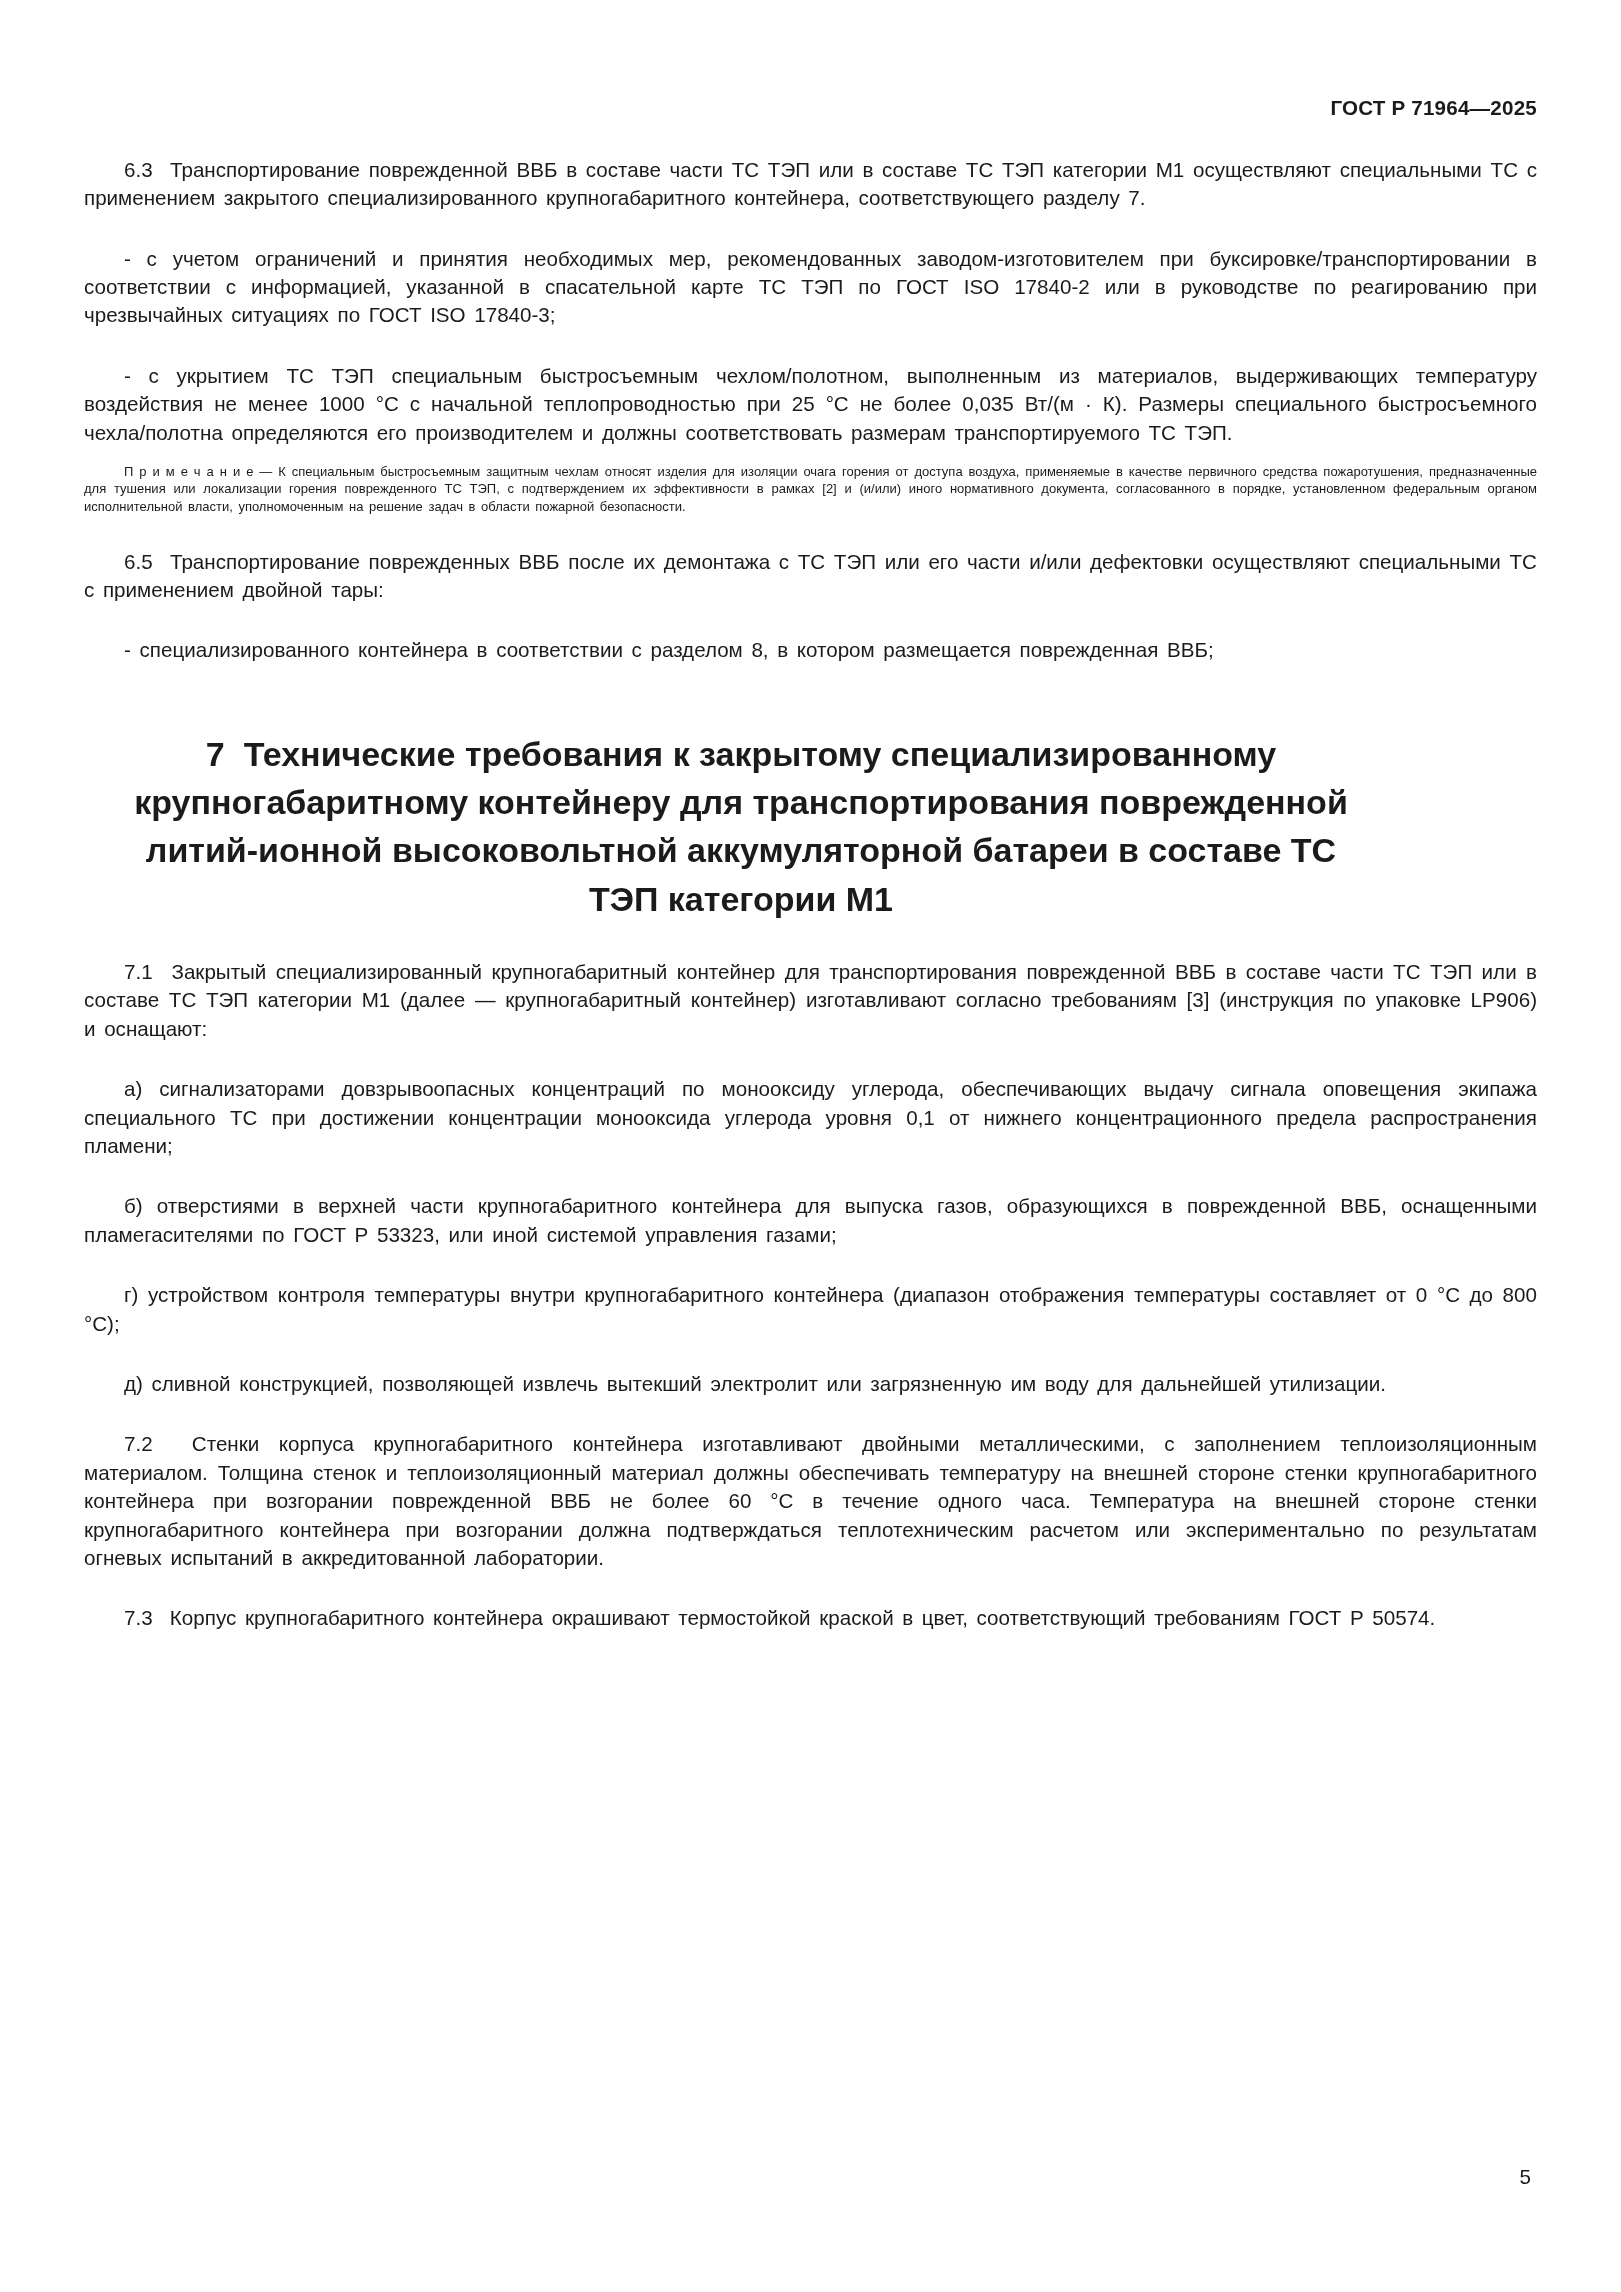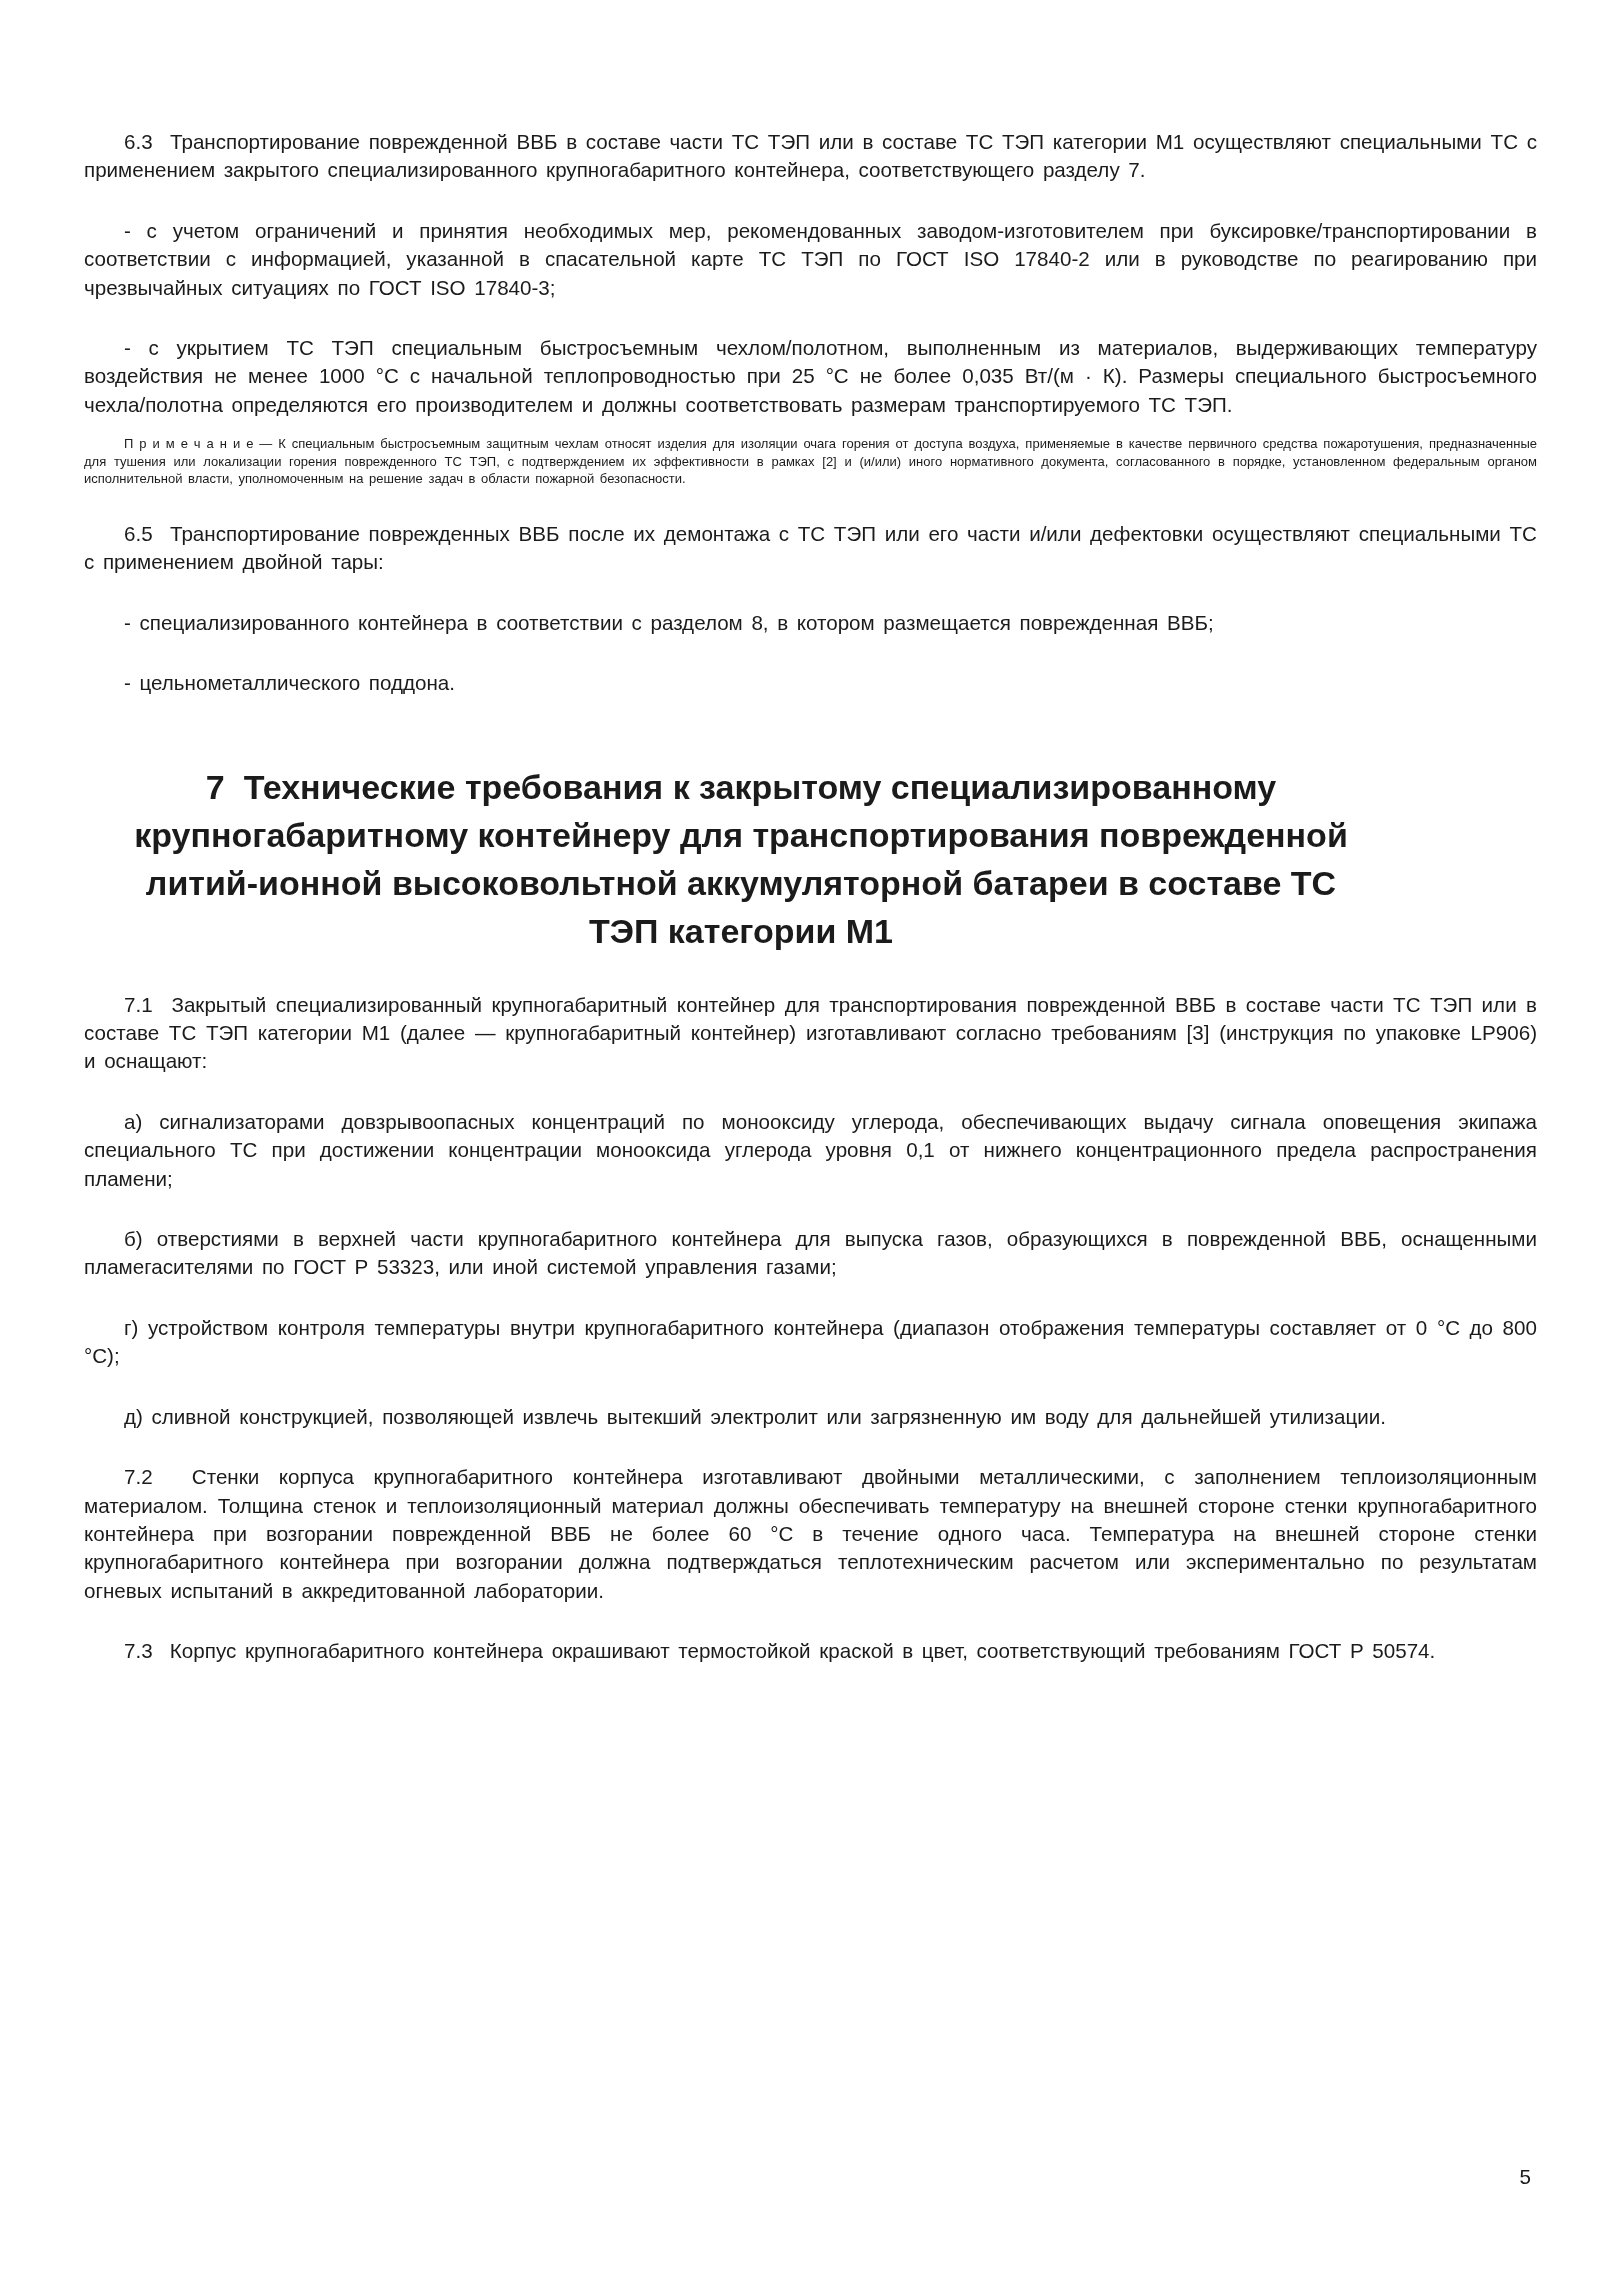--- a/index.html
+++ b/index.html
@@ -56,32 +56,34 @@
     right: 90px;
     bottom: 104px;
     font-size: 20.6px;
   }
 </style>
 </head>
 <body>
 
 <div class="page">
 
+  <header class="doc-header">
+    <span>ГОСТ Р 71964—2025</span>
+  </header>
 
   <main>
 
     <p class="para">6.3&nbsp;&nbsp;Транспортирование поврежденной ВВБ в составе части ТС ТЭП или в составе ТС ТЭП категории М1 осуществляют специальными ТС с применением закрытого специализированного крупногабаритного контейнера, соответствующего разделу 7.</p>
     <p class="para">- с учетом ограничений и принятия необходимых мер, рекомендованных заводом-изготовителем при буксировке/транспортировании в соответствии с информацией, указанной в спасательной карте ТС ТЭП по ГОСТ ISO 17840-2 или в руководстве по реагированию при чрезвычайных ситуациях по ГОСТ ISO 17840-3;</p>
     <p class="para">- с укрытием ТС ТЭП специальным быстросъемным чехлом/полотном, выполненным из материалов, выдерживающих температуру воздействия не менее 1000 °С с начальной теплопроводностью при 25 °С не более 0,035 Вт/(м · К). Размеры специального быстросъемного чехла/полотна определяются его производителем и должны соответствовать размерам транспортируемого ТС ТЭП.</p>
 
     <p class="note">П р и м е ч а н и е — К специальным быстросъемным защитным чехлам относят изделия для изоляции очага горения от доступа воздуха, применяемые в качестве первичного средства пожаротушения, предназначенные для тушения или локализации горения поврежденного ТС ТЭП, с подтверждением их эффективности в рамках [2] и (и/или) иного нормативного документа, согласованного в порядке, установленном федеральным органом исполнительной власти, уполномоченным на решение задач в области пожарной безопасности.</p>
 
     <p class="para">6.5&nbsp;&nbsp;Транспортирование поврежденных ВВБ после их демонтажа с ТС ТЭП или его части и/или дефектовки осуществляют специальными ТС с применением двойной тары:</p>
     <p class="para">- специализированного контейнера в соответствии с разделом 8, в котором размещается поврежденная ВВБ;</p>
-    <p class="para">- цельнометаллического поддона.</p>
 
     <h2 class="section-heading">7&nbsp;&nbsp;Технические требования к закрытому специализированному крупногабаритному контейнеру для транспортирования поврежденной литий-ионной высоковольтной аккумуляторной батареи в составе ТС ТЭП категории М1</h2>
 
     <p class="para">7.1&nbsp;&nbsp;Закрытый специализированный крупногабаритный контейнер для транспортирования поврежденной ВВБ в составе части ТС ТЭП или в составе ТС ТЭП категории М1 (далее — крупногабаритный контейнер) изготавливают согласно требованиям [3] (инструкция по упаковке LP906) и оснащают:</p>
     <p class="para">а) сигнализаторами довзрывоопасных концентраций по монооксиду углерода, обеспечивающих выдачу сигнала оповещения экипажа специального ТС при достижении концентрации монооксида углерода уровня 0,1 от нижнего концентрационного предела распространения пламени;</p>
     <p class="para">б) отверстиями в верхней части крупногабаритного контейнера для выпуска газов, образующихся в поврежденной ВВБ, оснащенными пламегасителями по ГОСТ Р 53323, или иной системой управления газами;</p>
     <p class="para">г) устройством контроля температуры внутри крупногабаритного контейнера (диапазон отображения температуры составляет от 0 °С до 800 °С);</p>
     <p class="para">д) сливной конструкцией, позволяющей извлечь вытекший электролит или загрязненную им воду для дальнейшей утилизации.</p>
     <p class="para">7.2&nbsp;&nbsp;Стенки корпуса крупногабаритного контейнера изготавливают двойными металлическими, с заполнением теплоизоляционным материалом. Толщина стенок и теплоизоляционный материал должны обеспечивать температуру на внешней стороне стенки крупногабаритного контейнера при возгорании поврежденной ВВБ не более 60 °С в течение одного часа. Температура на внешней стороне стенки крупногабаритного контейнера при возгорании должна подтверждаться теплотехническим расчетом или экспериментально по результатам огневых испытаний в аккредитованной лаборатории.</p>
     <p class="para">7.3&nbsp;&nbsp;Корпус крупногабаритного контейнера окрашивают термостойкой краской в цвет, соответствующий требованиям ГОСТ Р 50574.</p>

